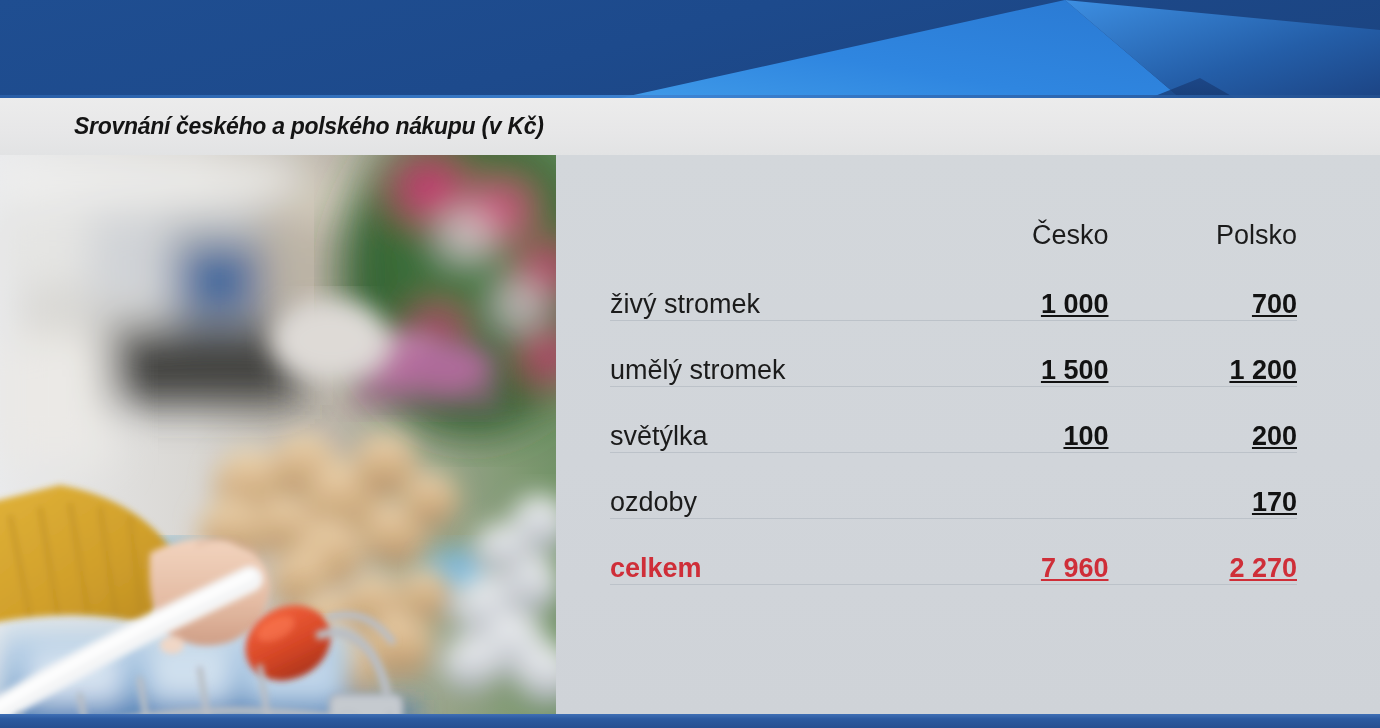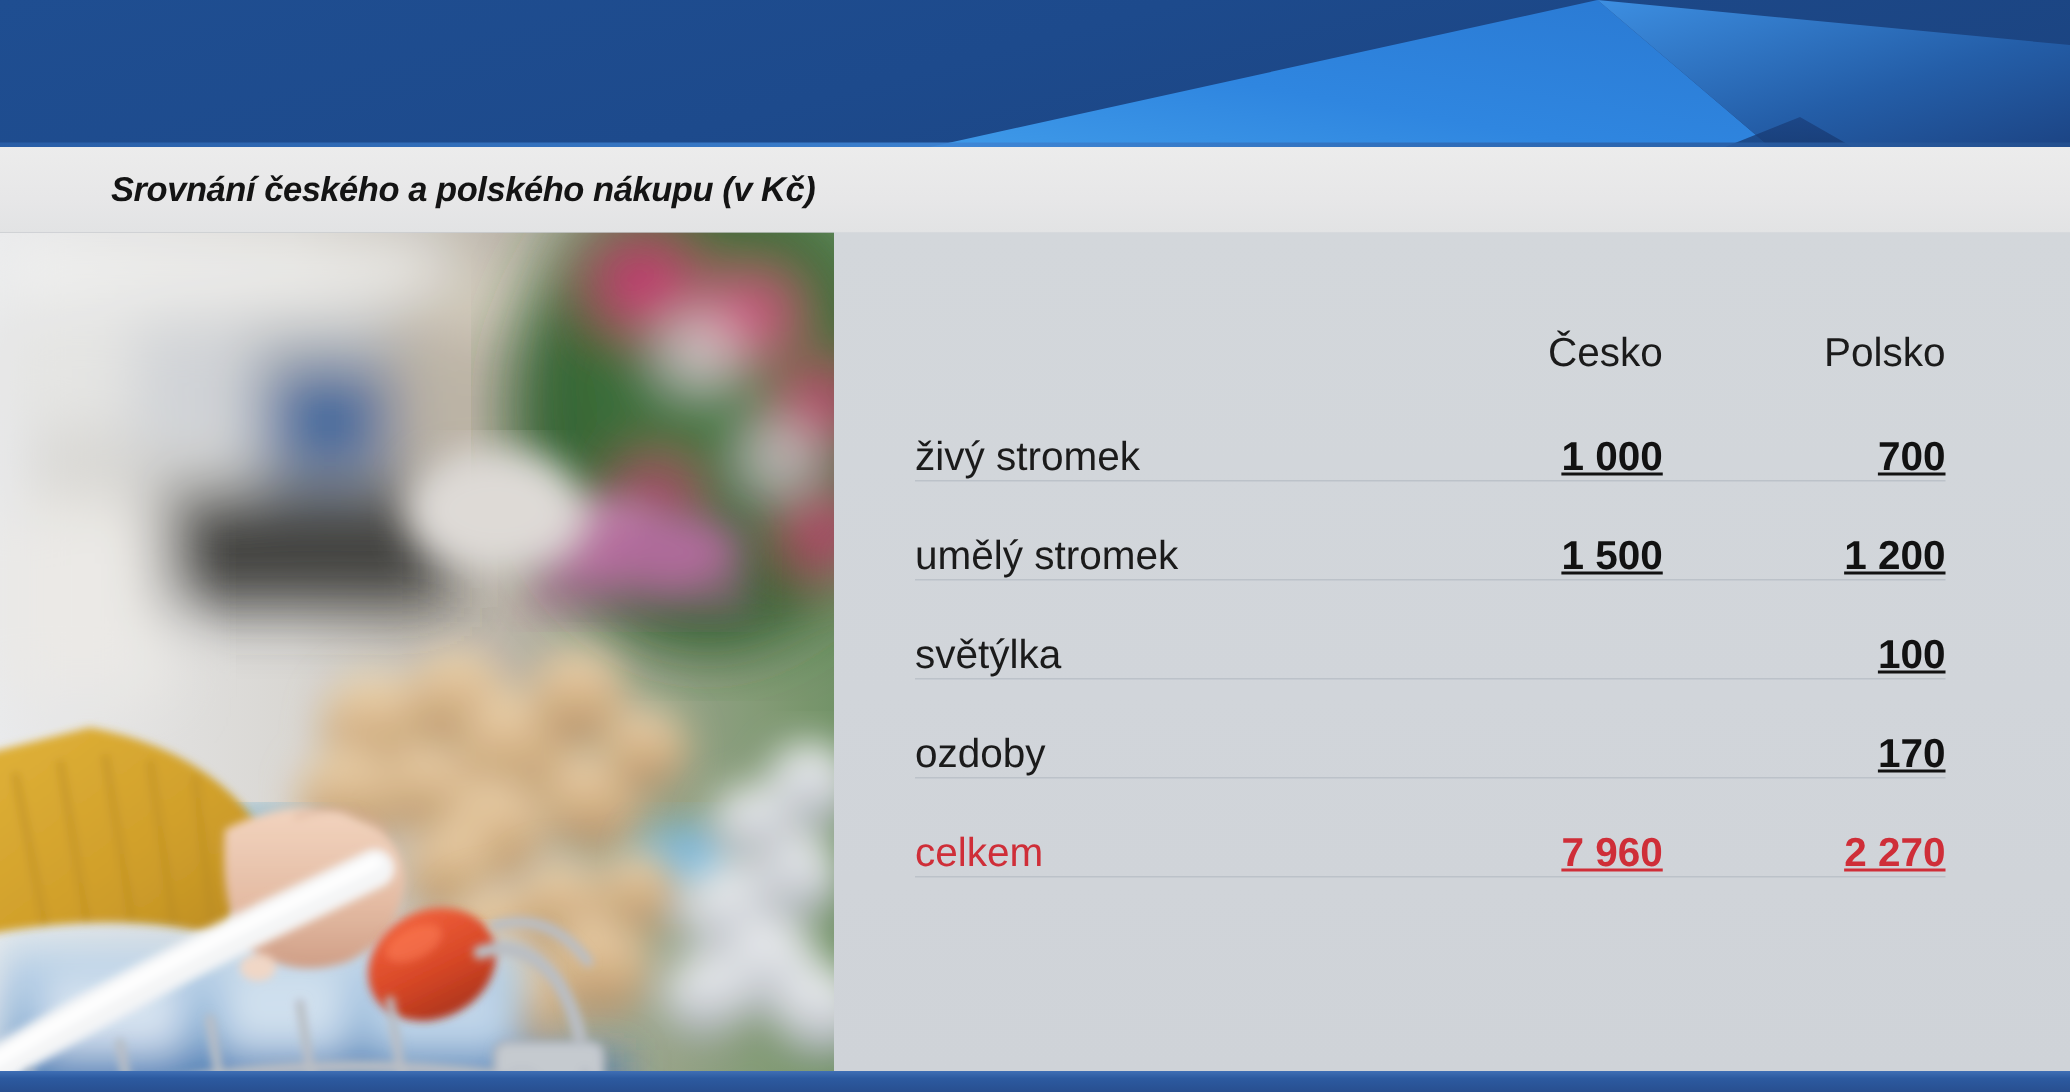--- a/index.html
+++ b/index.html
@@ -136,21 +136,21 @@
     font-weight: bold;
     color: #121212;
     white-space: nowrap;
     text-decoration: underline;
   }
 
   .trow.total .cell-label,
   .trow.total .cell-num {
     color: #cf2e38;
   }
-  .trow.total .cell-label { font-weight: normal; }
+  .trow.total .cell-label { font-weight: bold; }
 
   
   .bottom-strip {
     position: absolute;
     left: 0; top: 714px;
     width: 1380px;
     height: 14px;
     background: linear-gradient(180deg,#3f6fb5 0%, #2c5aa0 35%, #284f90 100%);
   }
 </style>
@@ -384,20 +384,21 @@
 
         <div class="trow">
           <div class="cell-label">umělý stromek</div>
           <div class="cell-num">1 500</div>
           <div class="cell-num">1 200</div>
         </div>
 
         <div class="trow">
           <div class="cell-label">světýlka</div>
           <div class="cell-num">100</div>
+          <div class="cell-num">200</div>
         </div>
 
         <div class="trow">
           <div class="cell-label">ozdoby</div>
           <div class="cell-num">170</div>
         </div>
 
         <div class="trow total">
           <div class="cell-label">celkem</div>
           <div class="cell-num">7 960</div>

